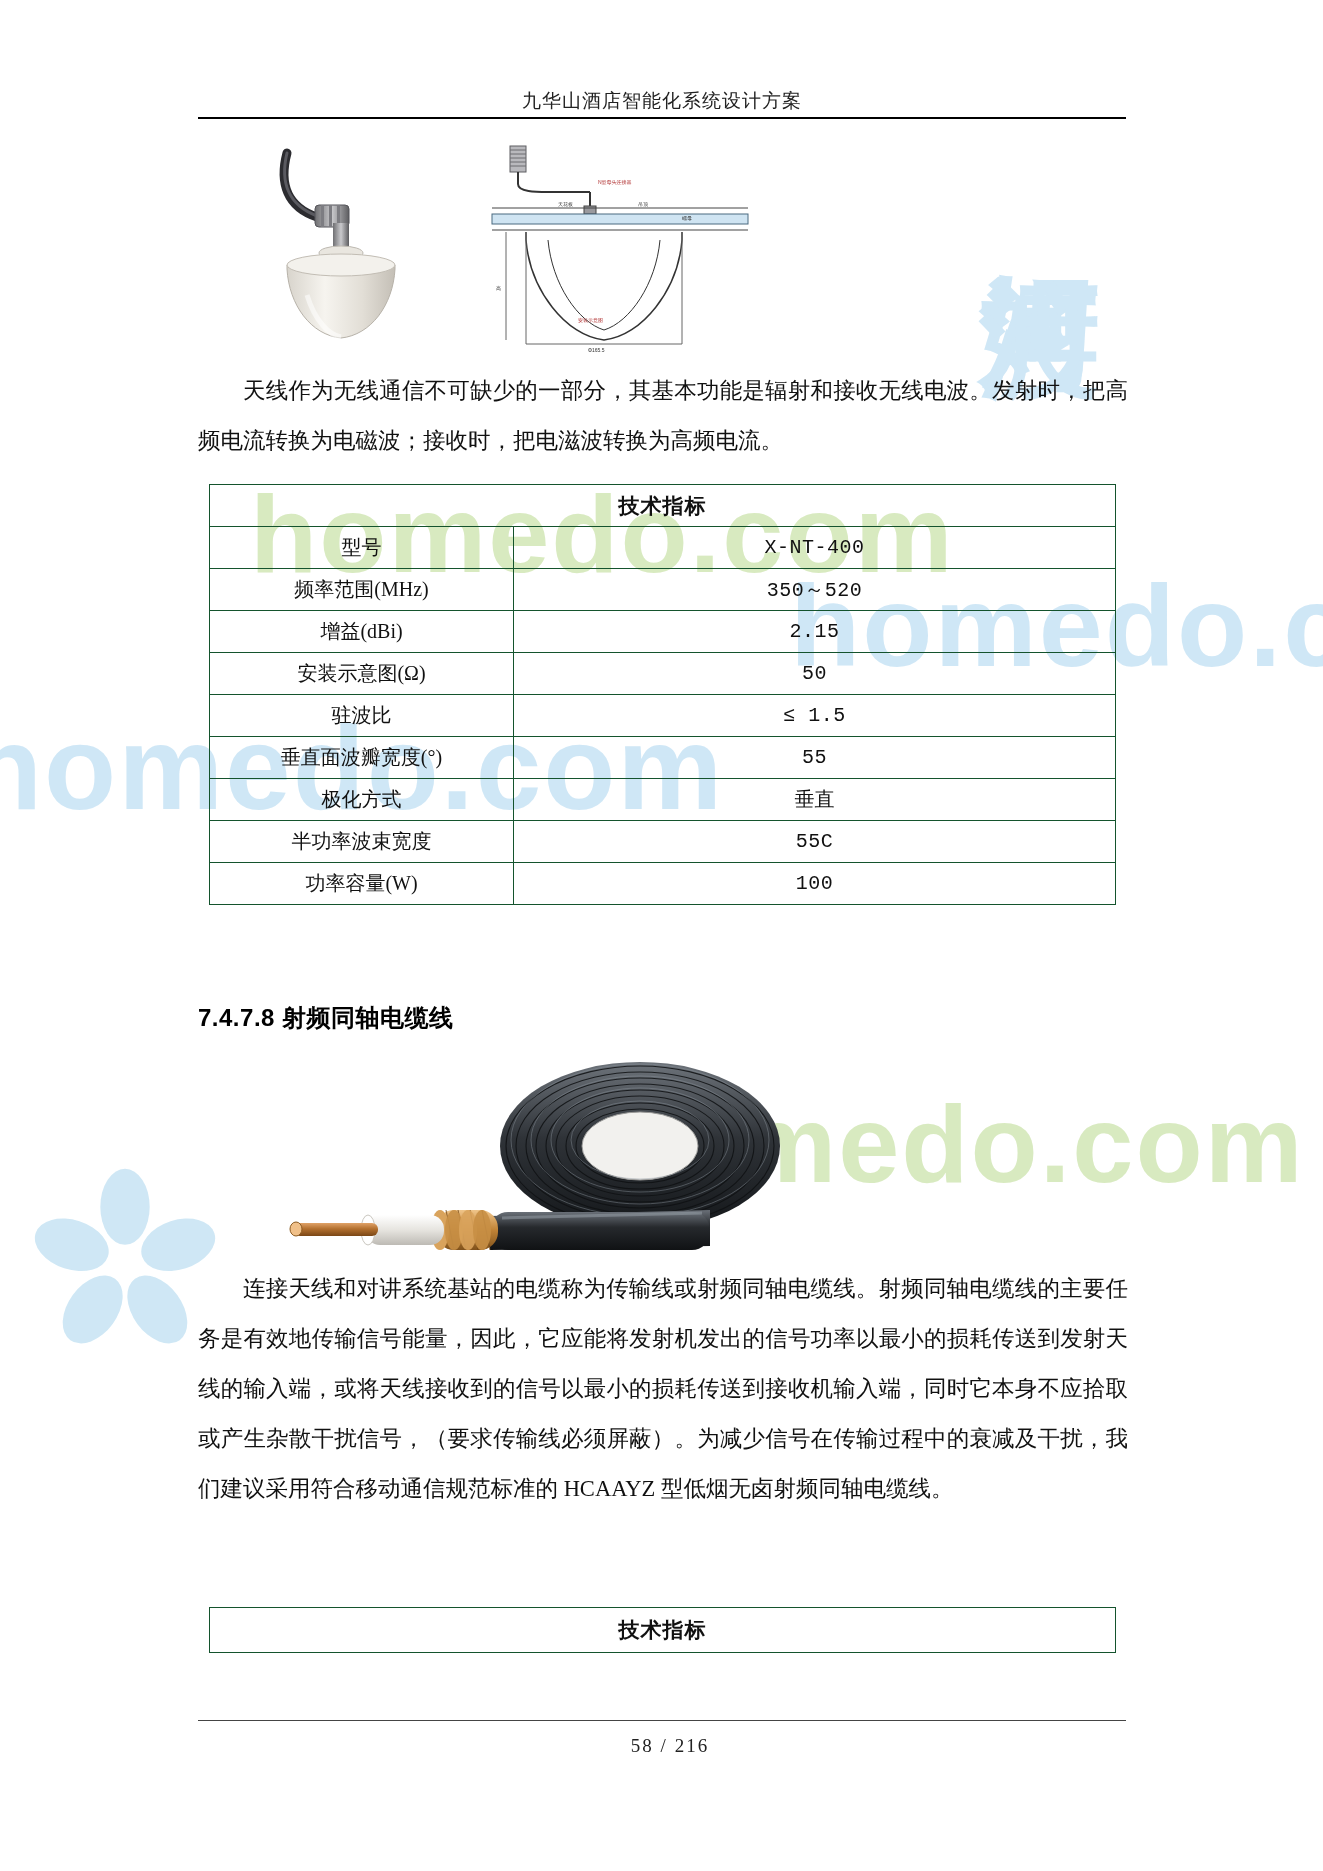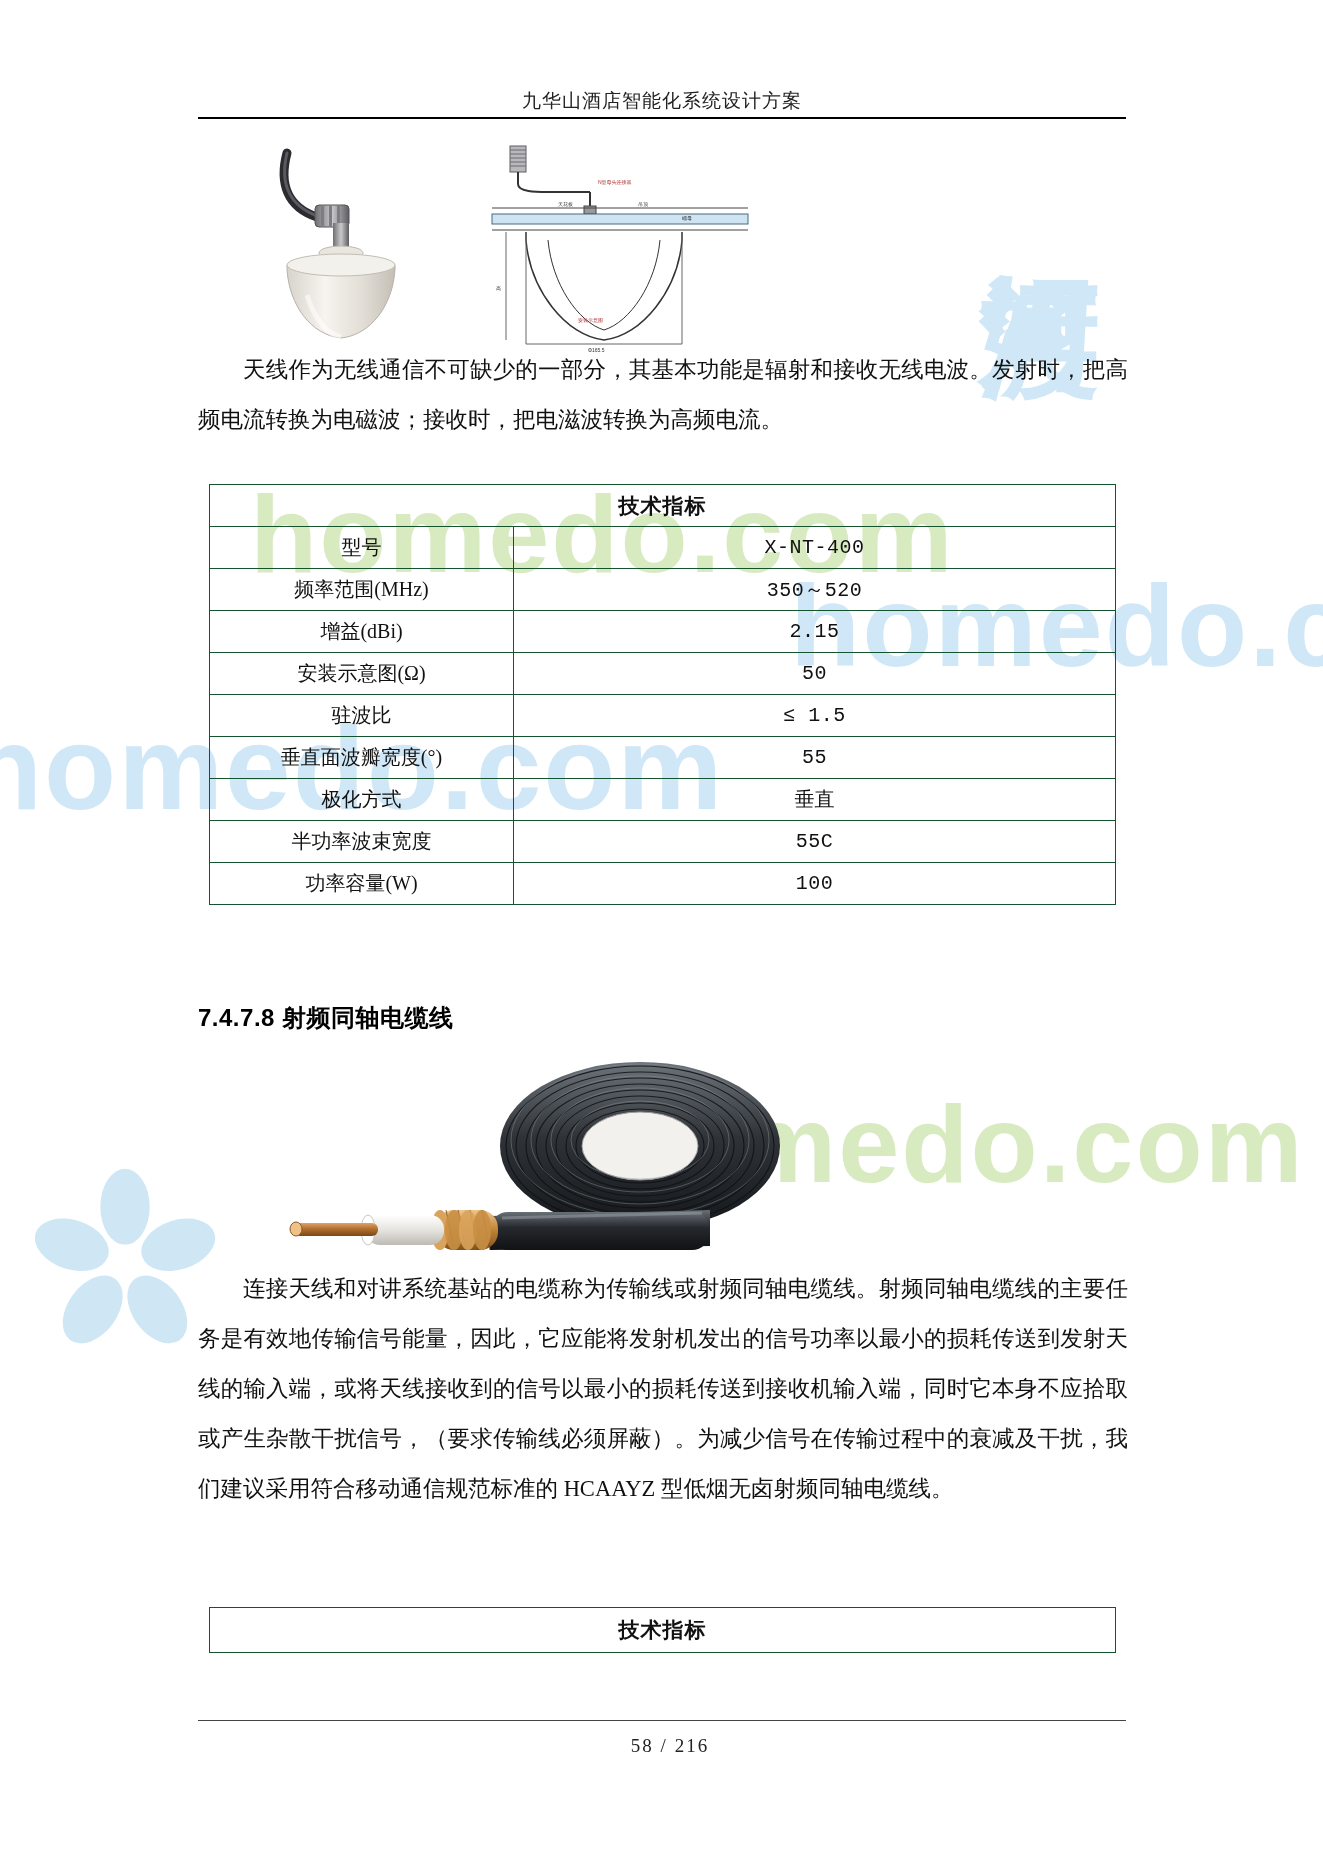--- a/index.html
+++ b/index.html
@@ -245,21 +245,21 @@
 
     <line x1="40" y1="92" x2="40" y2="204" stroke="#666" stroke-width="1"></line>
     <line x1="196" y1="92" x2="196" y2="204" stroke="#666" stroke-width="1"></line>
     <line x1="40" y1="204" x2="196" y2="204" stroke="#666" stroke-width="1"></line>
     <line x1="20" y1="92" x2="20" y2="200" stroke="#666" stroke-width="1"></line>
     <text class="cap-text" x="10" y="150">高</text>
     <text class="cap-text cap-red" x="92" y="182">安装示意图</text>
     <text class="cap-text" x="102" y="212">Φ165.5</text>
   </svg>
 
-  <div class="para" style="top:345px;">天线作为无线通信不可缺少的一部分，其基本功能是辐射和接收无线电波。发射时，把高频电流转换为电磁波；接收时，把电滋波转换为高频电流。</div>
+  <div class="para" style="top:366px;">天线作为无线通信不可缺少的一部分，其基本功能是辐射和接收无线电波。发射时，把高频电流转换为电磁波；接收时，把电滋波转换为高频电流。</div>
 
   <table class="spec-table" style="top:484px;">
     <tbody>
       <tr>
         <td class="title-cell" colspan="2">技术指标</td>
       </tr>
       <tr>
         <td class="label-cell">型号</td>
         <td class="mono">X-NT-400</td>
       </tr>

